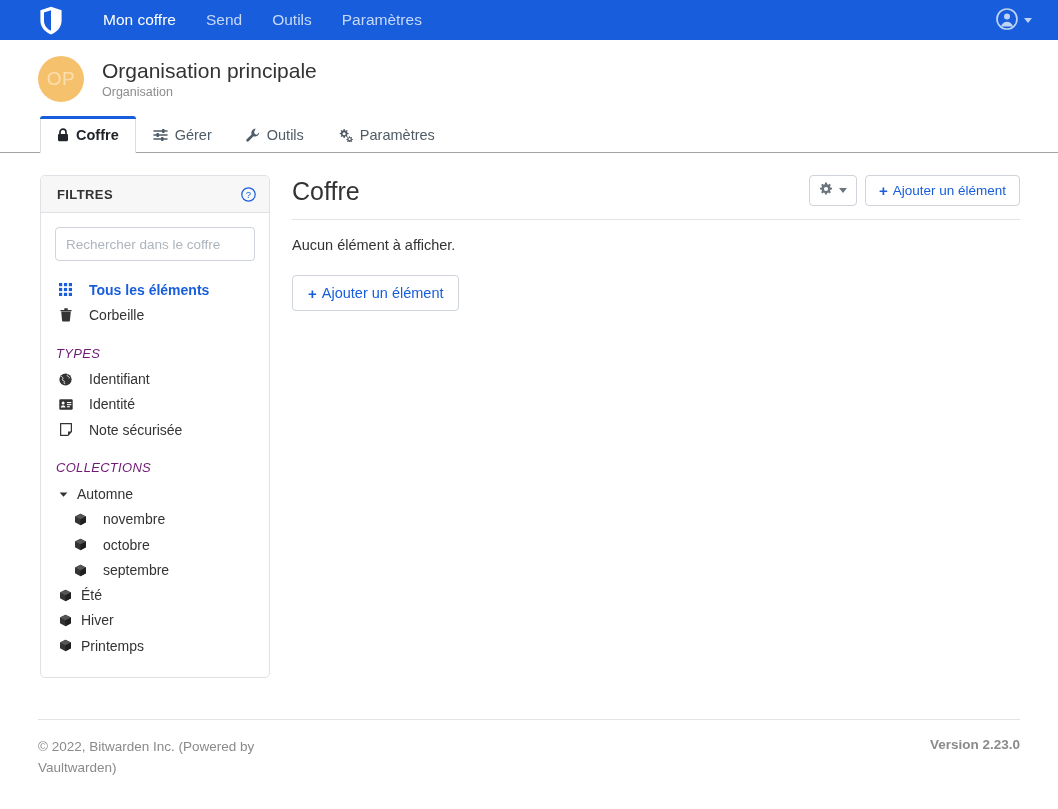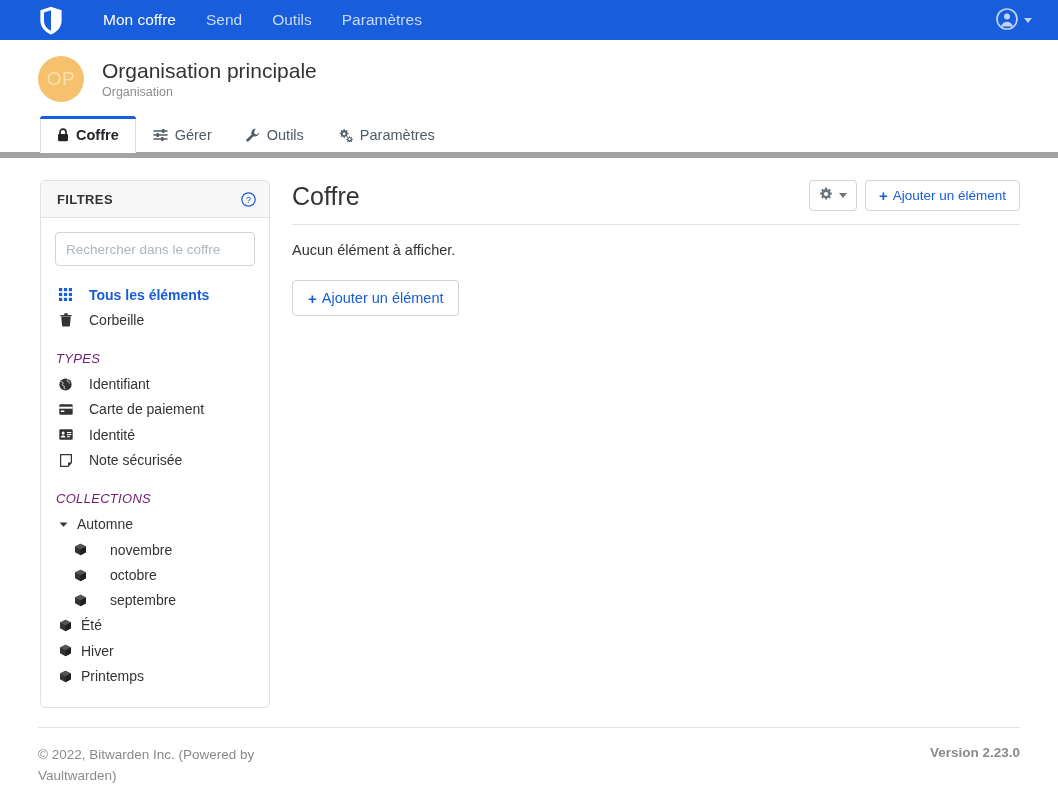--- a/index.html
+++ b/index.html
@@ -55,21 +55,21 @@
     width: 0; height: 0;
     border-left: 4.5px solid transparent;
     border-right: 4.5px solid transparent;
     border-top: 5px solid #bed3f5;
   }
 
   
   .org-header {
     padding: 16px 0 0 0;
     background: #ffffff;
-    border-bottom: 6px solid #a3a3a3;
+    border-bottom: 1px solid #a3a3a3;
   }
   .org-row {
     display: flex;
     align-items: center;
     padding: 0 0 0 38px;
     margin-bottom: 14px;
   }
   .org-avatar {
     width: 46px; height: 46px;
     border-radius: 50%;
@@ -209,21 +209,21 @@
   .collections-list { margin-top: 2px; }
   .coll-item {
     display: flex;
     gap: 7px;
     padding: 2.5px 0 2.5px 2px;
     font-size: 14px;
     color: #333333;
     cursor: pointer;
     line-height: 1.45;
   }
-  .coll-item.child { padding-left: 17px; gap: 21px; }
+  .coll-item.child { padding-left: 17px; gap: 14px; }
   .coll-caret {
     width: 13px;
     display: inline-flex;
     align-items: center;
     justify-content: center;
     flex: 0 0 13px;
   }
   .coll-icon {
     width: 17px;
     display: inline-flex;
@@ -284,21 +284,21 @@
   .btn-add-below {
     margin-top: 22px;
     padding: 9px 15px;
     font-size: 14.5px;
   }
 
   
   .footer-wrap {
     position: absolute;
     left: 0; right: 0;
-    bottom: 0;
+    bottom: 8px;
     padding: 16px 38px 22px 38px;
   }
   .footer-divider {
     border-top: 1px solid #e3e3e3;
     margin-bottom: 17px;
   }
   .footer-row {
     display: flex;
     align-items: flex-start;
     justify-content: space-between;
@@ -453,30 +453,20 @@
               <path d="M2.2 3.2 c1.6 0.9 2.2 2.0 1.4 2.9 c-0.7 0.8 0.1 1.5 0.9 1.6 c0.9 0.1 1.0 1.0 0.6 1.9 c-0.3 0.7 0.4 1.3 1.1 1.0" fill="none" stroke="#ffffff" stroke-width="0.85"></path>
               <path d="M8.6 1.6 c-0.6 0.9 -0.3 1.7 0.5 1.9 c0.9 0.2 1.6 1.0 1.1 1.9" fill="none" stroke="#ffffff" stroke-width="0.85"></path>
             </svg>
           </span>
           <span>Identifiant</span>
         </li>
         <li class="filter-item">
           <span class="fi-icon">
             <svg width="14" height="11" viewBox="0 0 14 11" aria-hidden="true">
               <rect x="0.3" y="0.3" width="13.4" height="10.4" rx="1.3" fill="#333333"></rect>
-              <rect x="0.3" y="2.7" width="13.4" height="2.0" fill="#ffffff"></rect>
-              <rect x="1.8" y="6.6" width="3.6" height="1.5" rx="0.4" fill="#ffffff"></rect>
-            </svg>
-          </span>
-          <span>Carte de paiement</span>
-        </li>
-        <li class="filter-item">
-          <span class="fi-icon">
-            <svg width="14" height="11" viewBox="0 0 14 11" aria-hidden="true">
-              <rect x="0.3" y="0.3" width="13.4" height="10.4" rx="1.3" fill="#333333"></rect>
               <circle cx="4.1" cy="4.1" r="1.5" fill="#ffffff"></circle>
               <path d="M1.7 8.6 c0.3 -1.5 1.3 -2.3 2.4 -2.3 c1.1 0 2.1 0.8 2.4 2.3 z" fill="#ffffff"></path>
               <g fill="#ffffff">
                 <rect x="7.9" y="3.0" width="4.4" height="1.1"></rect>
                 <rect x="7.9" y="5.1" width="4.4" height="1.1"></rect>
                 <rect x="7.9" y="7.2" width="3.0" height="1.1"></rect>
               </g>
             </svg>
           </span>
           <span>Identité</span>

